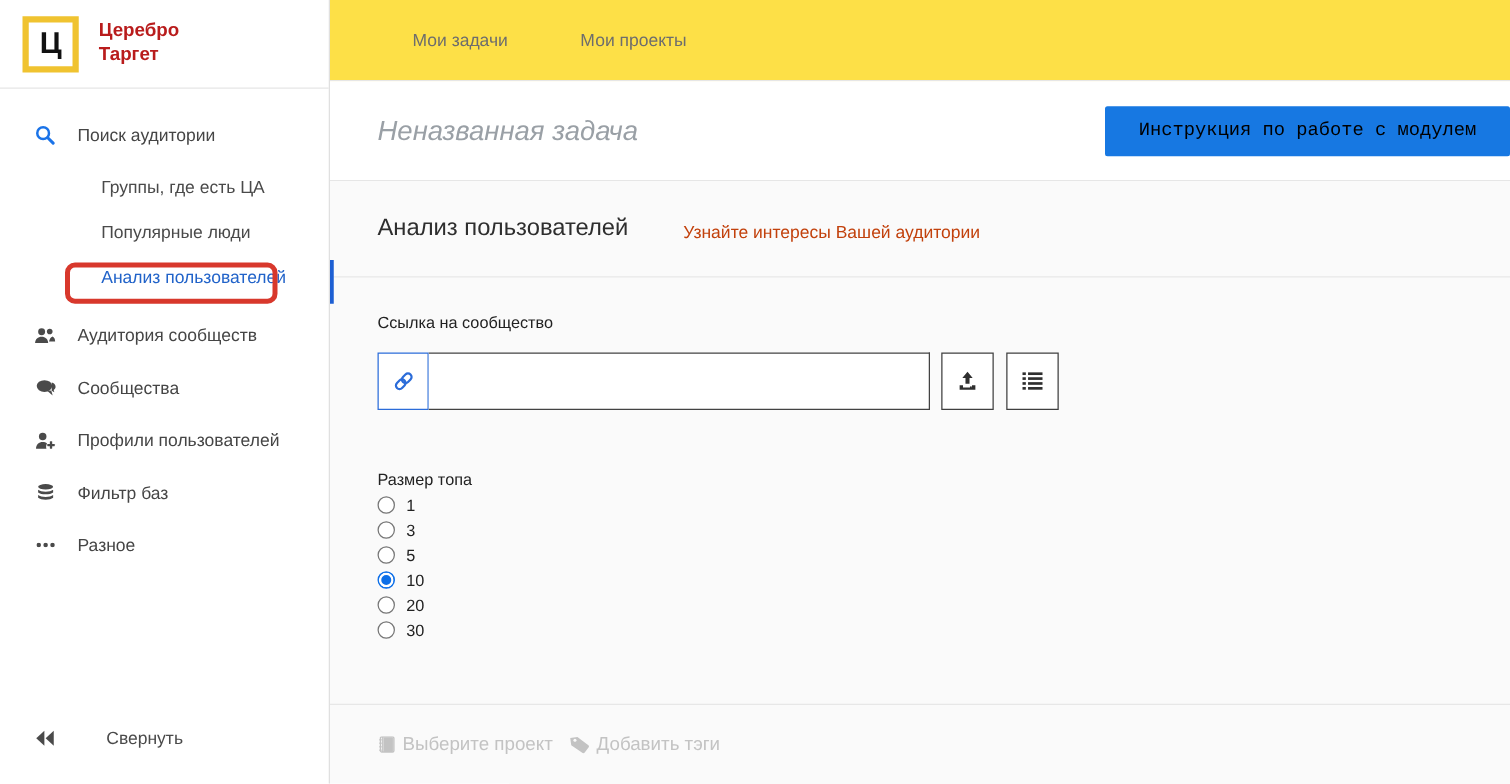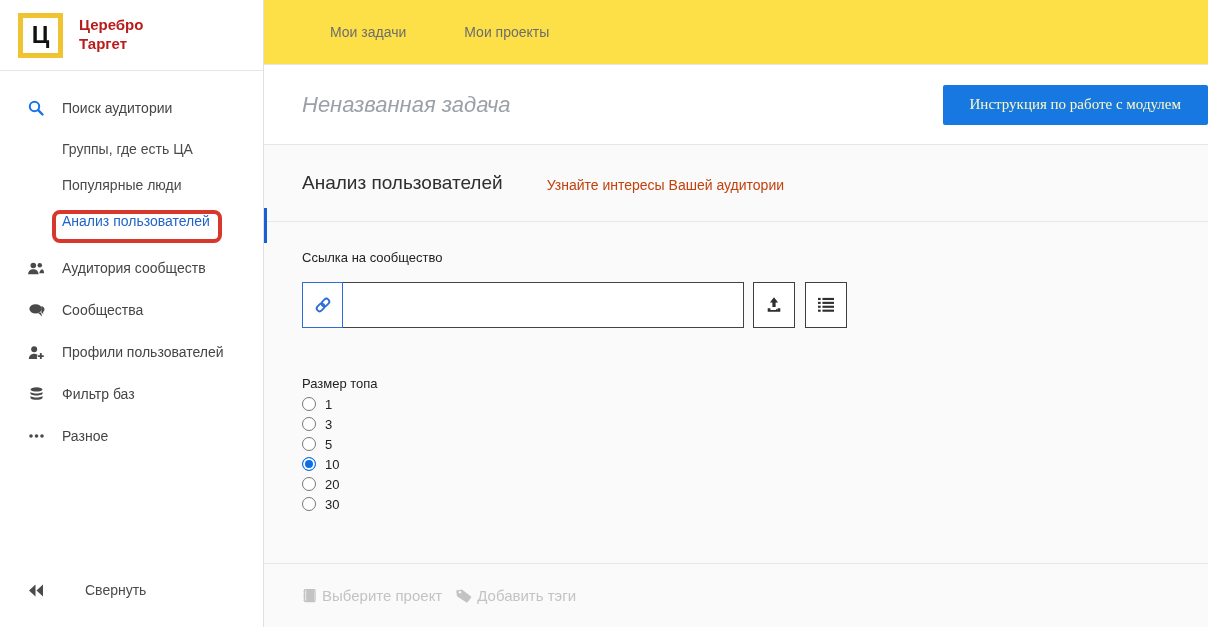--- a/index.html
+++ b/index.html
@@ -17,41 +17,41 @@
   .logo-box span { font-size:24px; font-weight:800; color:#111; line-height:1; }
   .brand-name { margin-left:16px; font-weight:700; font-size:15px; color:#b91c1c; line-height:1.25; }
   .brand-name span { display:block; }
 
   .menu { padding-top:16px; }
   .menu-item { display:flex; align-items:center; height:42px; padding-left:26px; cursor:pointer;
                font-size:14px; color:#454545; }
   .mi-icon { width:20px; display:flex; justify-content:center; color:#4a4a4a; }
   .mi-icon.blue { color:#1a73e8; }
   .mi-label { margin-left:16px; }
-  .submenu { padding:2px 0 8px 0; }
+  .submenu { padding:2px 0 8px 0;margin-left:19px; }
   .submenu-item { padding:10px 0 10px 62px; font-size:14px; color:#4a4a4a; cursor:pointer; }
   .submenu-item.active { color:#2163c9; }
   .collapse { margin-top:auto; display:flex; align-items:center; padding:0 0 24px 26px; height:50px;
               font-size:14px; color:#4a4a4a; cursor:pointer;gap:25px; }
   .collapse .mi-label { margin-left:14px; }
 
   
   .main { flex:1; display:flex; flex-direction:column; }
   .topnav { height:65px; border-bottom:1px solid #e6e6e6; display:flex; align-items:center;
             padding-left:66px; background:#fde047; }
   .topnav-item { font-size:14px; color:#6d6d6d; margin-right:58px; cursor:pointer; }
 
   .task-header { height:80px; background:#fff; border-bottom:1px solid #e6e6e6; display:flex;
                  align-items:center; justify-content:space-between; padding-left:38px; }
   .task-name-input { border:none; outline:none; font-style:italic; font-size:22px; color:#6d737a;
                      width:500px; background:transparent; font-family:"Liberation Sans", sans-serif; }
   .task-name-input::placeholder { color:#9aa0a6; font-style:italic; }
-  .instruction-btn { height:40px; background:#1778e2; color:#fef9c3; border:none; font-size:15px;
+  .instruction-btn { height:40px; background:#1778e2; color:#000000; border:none; font-size:15px;
                      padding:0 27px; border-radius:2px; cursor:pointer;
-                     font-family:Liberation Serif, serif; }
+                     font-family:Liberation Mono, monospace; }
 
   .content { flex:1; background:#fafafa; position:relative; display:flex; flex-direction:column; }
   .active-bar { position:absolute; left:0; top:63px; width:3px; height:35px; background:#1d5fd3; }
   .section-head { height:77px; border-bottom:1px solid #e7e7e7; display:flex; align-items:center;
                   padding-left:38px; }
   .section-title { font-size:19px; color:#2e2e2e; }
   .section-subtitle { font-size:14px; color:#c2410c; margin-left:44px; padding-top:3px; }
 
   .form-body { padding:28px 0 0 38px; flex:1; }
   .field-label { font-size:13px; color:#222; }

